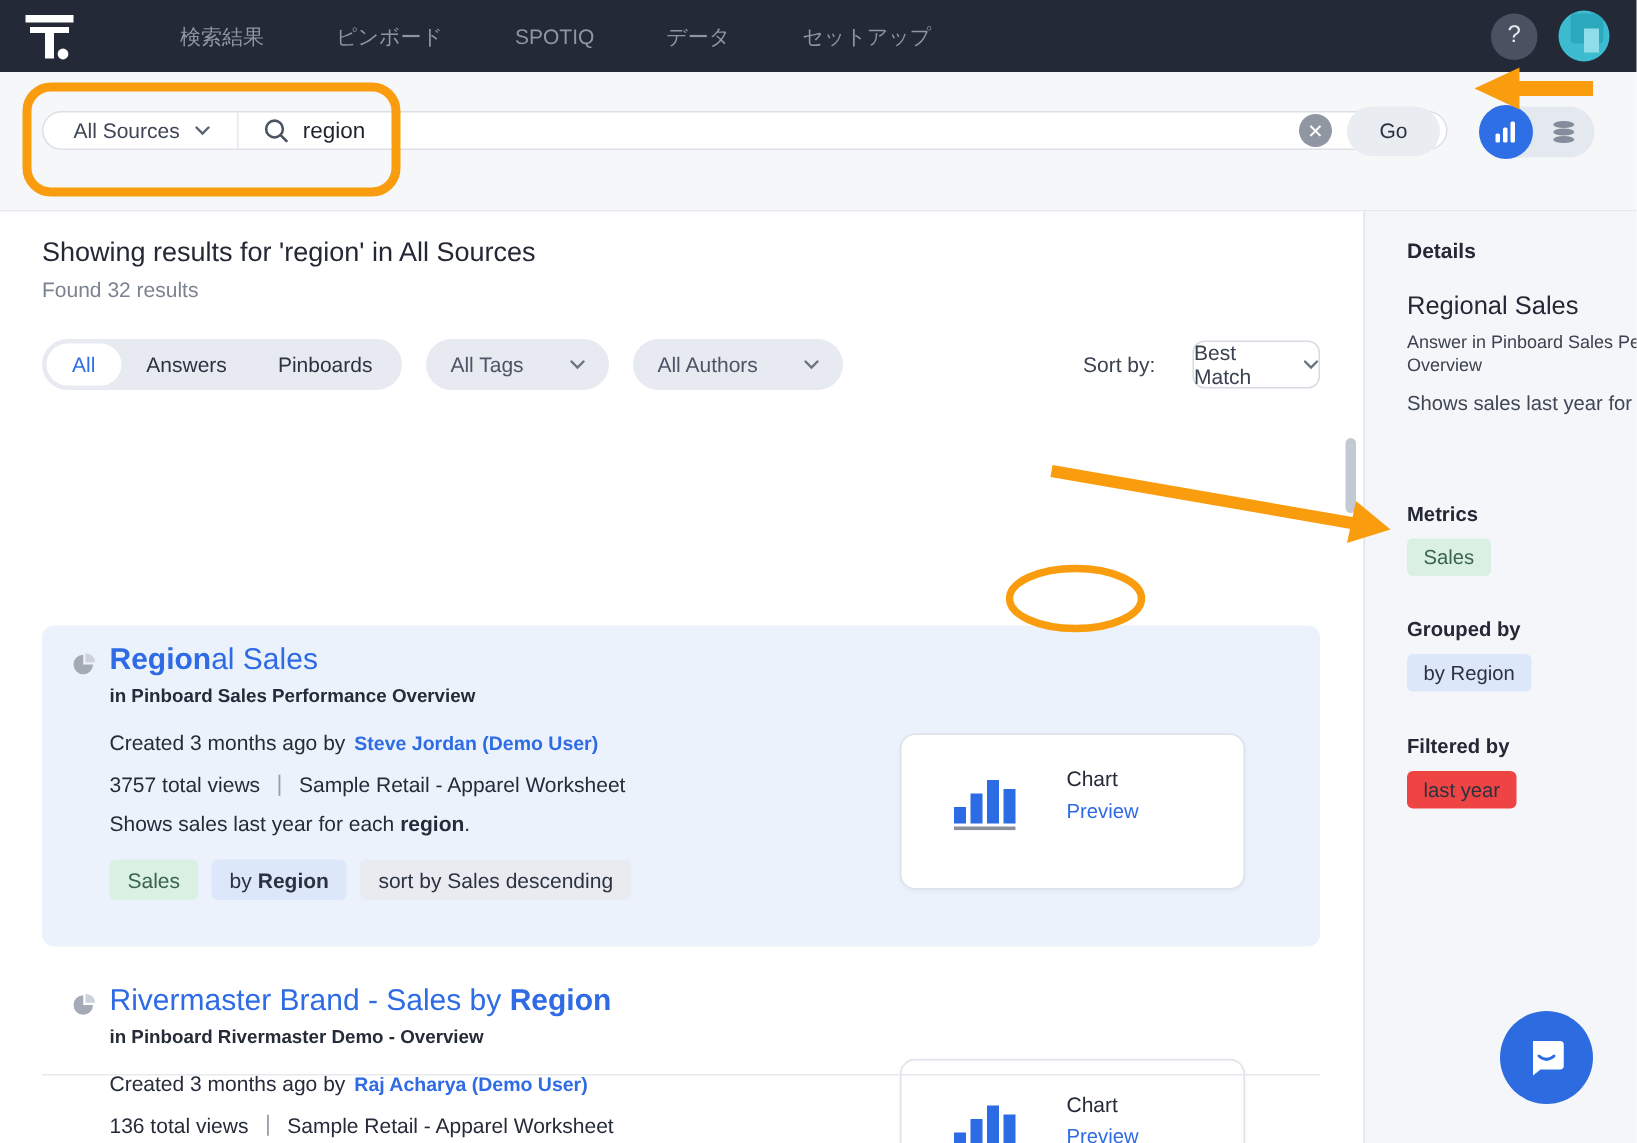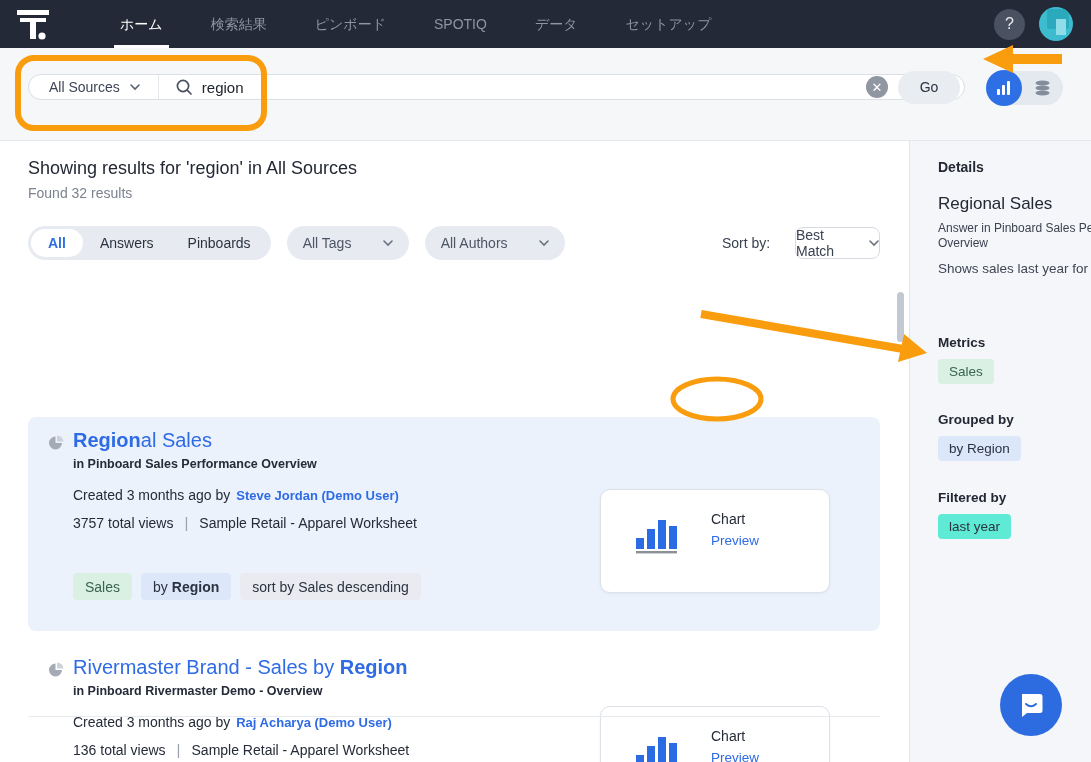--- a/index.html
+++ b/index.html
@@ -32,21 +32,21 @@
   #chart-view-btn { width:36px; height:36px; margin-left:-1px; border-radius:50%; background:#2e6fe5; display:flex; align-items:center; justify-content:center; cursor:pointer; flex:none; }
   #list-view-btn { flex:1; display:flex; align-items:center; justify-content:center; cursor:pointer; }
 
   
   #main { position:absolute; left:0; top:141px; width:909px; height:621px; background:#ffffff; overflow:hidden; }
   #results-title { position:absolute; left:28px; top:17px; font-size:18px; color:#232834; font-weight:500; }
   #results-count { position:absolute; left:28px; top:44px; font-size:14px; color:#7b8290; }
   #filter-row { position:absolute; left:28px; top:85px; display:flex; align-items:center; gap:16px; }
   #seg-tabs { background:#e7eaf0; border-radius:17px; height:34px; display:flex; align-items:center; padding:0 3px; }
   .seg-tab { height:28px; padding:0 17px; display:flex; align-items:center; font-size:14px; color:#2c3340; border-radius:14px; cursor:pointer; }
-  .seg-tab.active { background:#ffffff; color:#2e6fe5; font-weight:700; }
+  .seg-tab.active { background:#ffffff; color:#2e6fe5; font-weight:400; }
   .dd-pill { background:#e7eaf0; border-radius:17px; height:34px; display:flex; align-items:center; justify-content:space-between; padding:0 16px; font-size:14px; color:#4d5565; cursor:pointer; }
   #tags-dd { width:122px; }
   #authors-dd { width:140px; }
   #sort-label { position:absolute; left:722px; top:94px; font-size:14px; color:#3a4150; }
   #sort-dd { position:absolute; left:795px; top:86px; width:85px; height:32px; background:#fff; border:1px solid #d6dae1; border-radius:8px; display:flex; align-items:center; justify-content:center; gap:8px; font-size:14px; color:#3a4150; cursor:pointer; }
 
   
   .card { position:absolute; left:28px; width:852px; border-radius:8px; }
   .card.selected { background:#ebf2fb; }
   .pie-ic { position:absolute; left:20px; top:18px; }
@@ -77,40 +77,39 @@
   #details-header { position:absolute; left:28px; top:18px; font-size:14px; font-weight:700; color:#232834; }
   #details-title { position:absolute; left:28px; top:53px; font-size:17px; color:#232834; white-space:nowrap; }
   .details-subline { font-size:12px; color:#3c4250; white-space:nowrap; line-height:15px; }
   #details-sublines { position:absolute; left:28px; top:80px; }
   #details-desc { position:absolute; left:28px; top:120px; font-size:13.5px; color:#3f4654; white-space:nowrap; }
   .d-section { position:absolute; left:28px; }
   .d-label { font-size:13.5px; font-weight:700; color:#232834; }
   .d-tag { margin-top:9px; display:inline-flex; align-items:center; height:25px; padding:0 11px; border-radius:4px; font-size:13.5px; color:#2b3240; }
   .d-tag.green { background:#d9f0e3; color:#3a6352; }
   .d-tag.blue { background:#dce8fa; }
-  .d-tag.lightgray { background:#5eead4; }
+  .d-tag.lightgray { background:#ef4444; }
 
   
   #chat-btn { position:absolute; left:1000px; top:674px; width:62px; height:62px; border-radius:50%; background:#2d6ce0; cursor:pointer; display:flex; align-items:center; justify-content:center; z-index:6; }
 
   
   #annotations { position:absolute; left:0; top:0; width:1091px; height:762px; pointer-events:none; z-index:40; }
 </style>
 </head>
 <body>
 
 <div id="topnav">
   <svg id="logo" viewBox="0 0 34 34">
     <rect x="1" y="3" width="32" height="5" fill="#fff"></rect>
     <rect x="4" y="11" width="26" height="4" fill="#fff"></rect>
     <rect x="14" y="15" width="6" height="17" fill="#fff"></rect>
     <circle cx="26" cy="29" r="3.6" fill="#fff"></circle>
   </svg>
   <div id="nav-items">
-      <div class="nav-item active">ホーム</div>
       <div class="nav-item">検索結果</div>
       <div class="nav-item">ピンボード</div>
       <div class="nav-item">SPOTIQ</div>
       <div class="nav-item">データ</div>
       <div class="nav-item">セットアップ</div>
     </div>
   <div id="nav-right">
     <div id="help-btn">?</div>
     <div id="avatar"></div>
   </div>
@@ -188,20 +187,21 @@
             <path d="M9 0.5 A6.5 6.5 0 0 1 15.5 6.5 L9 6.5 Z" fill="#cdd2da"></path>
           </svg></span>
         <div class="card-title"><span class="b">Region</span><span>al Sales</span></div>
         <div class="card-sub">in Pinboard Sales Performance Overview</div>
         <div class="card-created"><span>Created 3 months ago by</span><span class="author-link">Steve Jordan (Demo User)</span></div>
         <div class="card-views">
           <span>3757 total views</span>
           <span class="vsep">|</span>
           <span>Sample Retail - Apparel Worksheet</span>
         </div>
+        <div class="card-desc"><span>Shows sales last year for each </span><span class="b">region</span><span>.</span></div>
         <div class="tag-row">
           <span class="tag green">
             <span>Sales</span>
           </span>
           <span class="tag blue">
             <span>by</span>
             <span class="b">Region</span>
           </span>
           <span class="tag gray">
             <span>sort by Sales descending</span>

